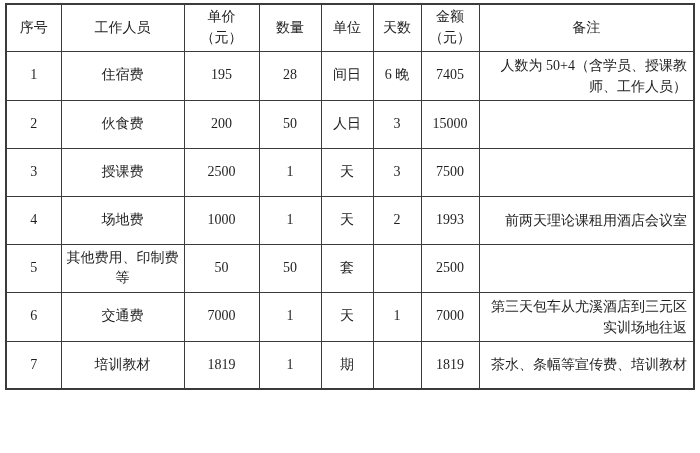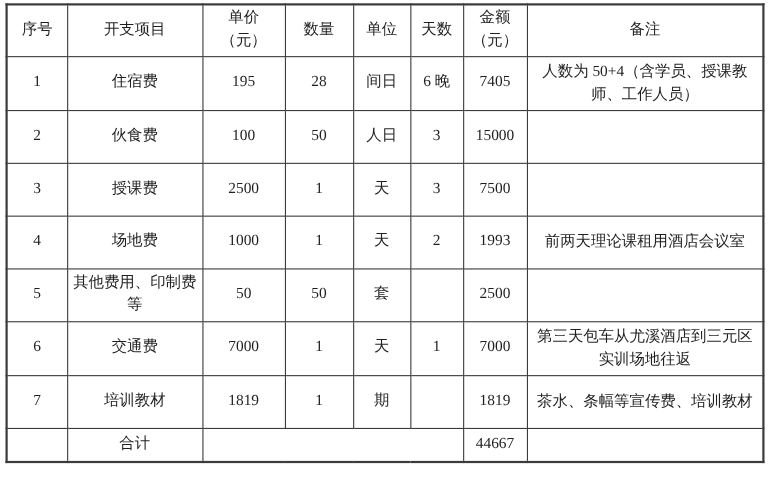--- a/index.html
+++ b/index.html
@@ -34,21 +34,21 @@
     padding: 2px 3px;
     font-weight: normal;
     line-height: 1.45;
     overflow: hidden;
   }
   table.budget thead tr { height: 47px; }
   table.budget tbody tr { height: 48px; }
   table.budget tr.total-row { height: 31px; }
   table.budget th { white-space: pre-line; }
   table.budget td.remark {
-    text-align: center;
+    text-align: right;
     padding: 3px 6px;
     line-height: 1.5;
   }
   col.c-index  { width: 55px; }
   col.c-item   { width: 123px; }
   col.c-price  { width: 75px; }
   col.c-qty    { width: 62px; }
   col.c-unit   { width: 52px; }
   col.c-days   { width: 48px; }
   col.c-amount { width: 58px; }
@@ -65,21 +65,21 @@
       <col class="c-price">
       <col class="c-qty">
       <col class="c-unit">
       <col class="c-days">
       <col class="c-amount">
       <col class="c-remark">
     </colgroup>
     <thead>
       <tr>
         <th>序号</th>
-        <th>开支项目</th>
+        <th>工作人员</th>
         <th>单价
 （元）</th>
         <th>数量</th>
         <th>单位</th>
         <th>天数</th>
         <th>金额
 （元）</th>
         <th>备注</th>
       </tr>
     </thead>
@@ -90,21 +90,21 @@
           <td>195</td>
           <td>28</td>
           <td>间日</td>
           <td>6 晚</td>
           <td>7405</td>
           <td class="remark">人数为 50+4（含学员、授课教师、工作人员）</td>
         </tr>
         <tr>
           <td>2</td>
           <td>伙食费</td>
-          <td>100</td>
+          <td>200</td>
           <td>50</td>
           <td>人日</td>
           <td>3</td>
           <td>15000</td>
           <td class="remark"></td>
         </tr>
         <tr>
           <td>3</td>
           <td>授课费</td>
           <td>2500</td>
@@ -147,22 +147,15 @@
         <tr>
           <td>7</td>
           <td>培训教材</td>
           <td>1819</td>
           <td>1</td>
           <td>期</td>
           <td></td>
           <td>1819</td>
           <td class="remark">茶水、条幅等宣传费、培训教材</td>
         </tr>
-        <tr class="total-row">
-          <td></td>
-          <td>合计</td>
-          <td colspan="4"></td>
-          <td>44667</td>
-          <td class="remark"></td>
-        </tr>
       </tbody>
   </table>
 </div>
 
 </body></html>

